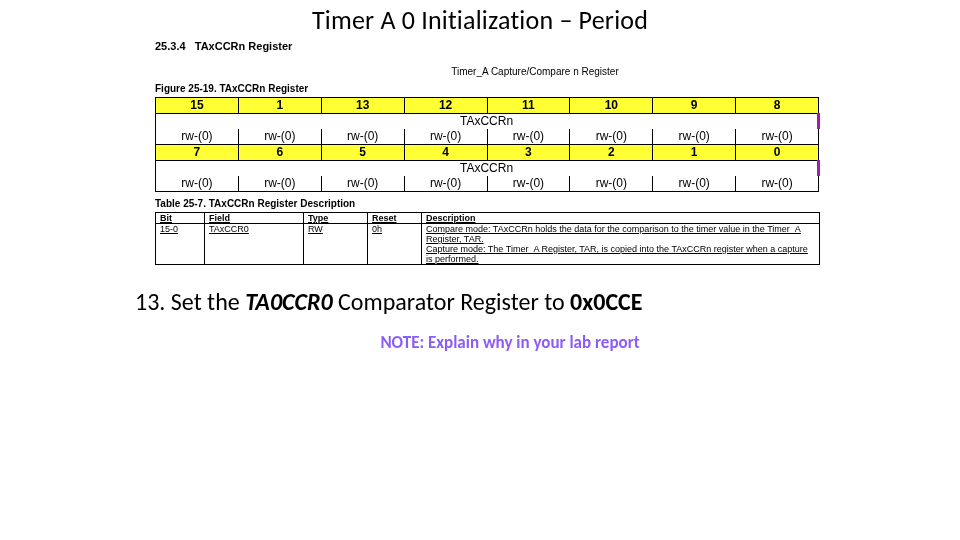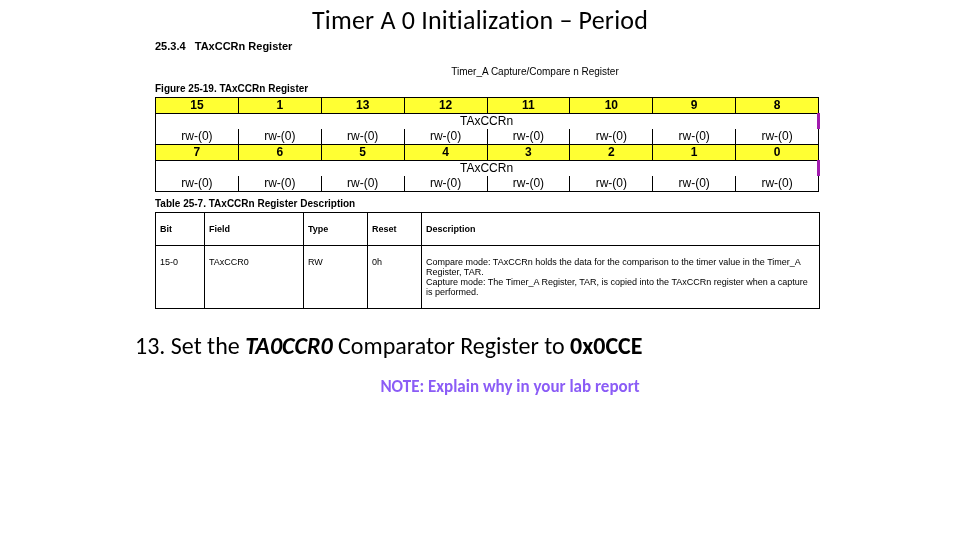--- a/index.html
+++ b/index.html
@@ -78,23 +78,24 @@
     font-weight: bold;
     margin: 6px 0 3px 0;
   }
   table.desc {
     width: 100%;
     border-collapse: collapse;
     font-size: 9px;
   }
   table.desc th, table.desc td {
     border: 1px solid #000;
-    padding: 11px 4px;
+    padding: 0 4px;
     text-align: left;
     vertical-align: top;
+    text-decoration: underline;
   }
   table.desc th {
     font-weight: bold;
     background: #fff;
   }
   .col-bit   { width: 40px; }
   .col-field { width: 90px; }
   .col-type  { width: 55px; }
   .col-reset { width: 45px; }
   .step {

